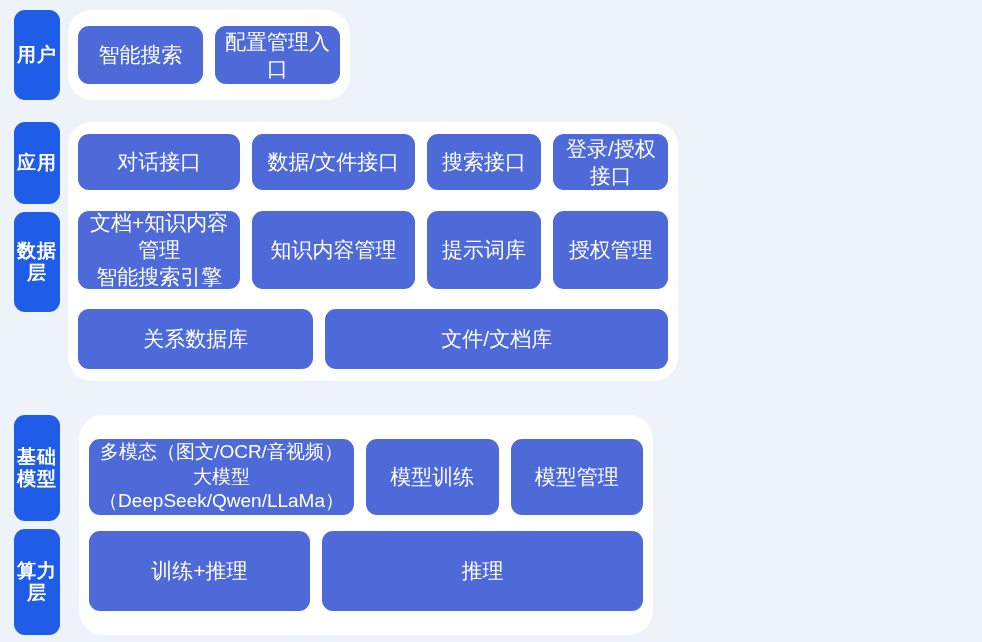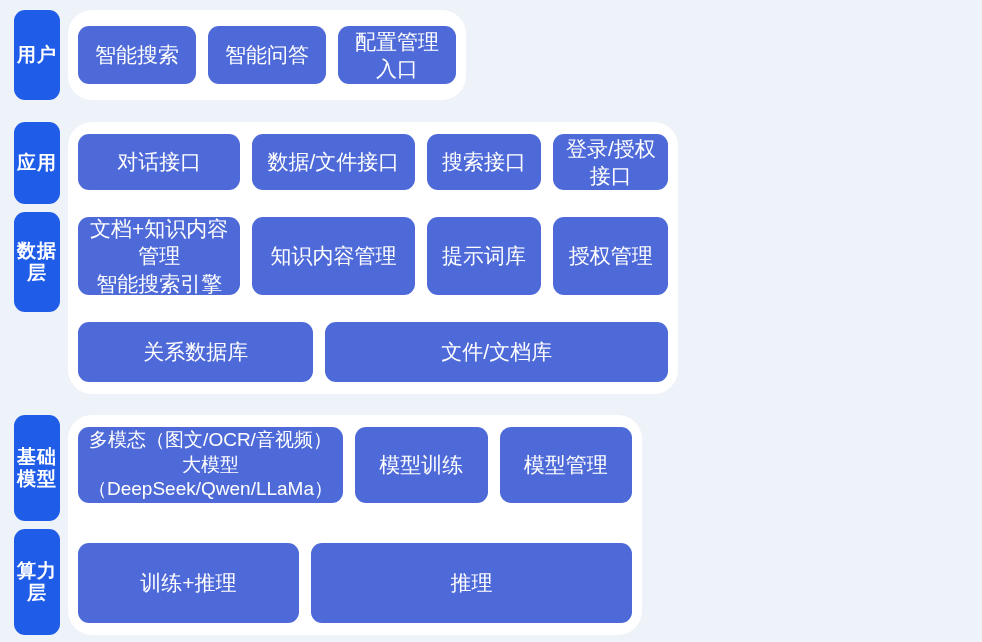--- a/index.html
+++ b/index.html
@@ -120,43 +120,43 @@
   
   #band-api {
     top: 122px;
     height: 272px;
   }
   #band-api .rail {
     padding: 0 0 0 14px;
     gap: 8px;
   }
   #band-api .card {
-    margin: 0 10px 0 0;
+    margin: 0 10px 13px 0;
     padding: 12px 10px;
     justify-content: space-between;
   }
   #band-api .rail-pill.p1 { height: 82px; }
   #band-api .rail-pill.p2 { height: 82px; }
   #band-api .rail-pill.p3 { height: 100px; }
   #band-api .row.r1 .node { height: 56px; }
   #band-api .row.r2 .node { height: 78px; }
   #band-api .row.r3 .node { height: 60px; }
 
   
   #band-model {
     top: 415px;
     height: 220px;
   }
   #band-model .rail {
     padding: 0 0 0 14px;
     gap: 8px;
   }
   #band-model .card {
-    margin: 0 10px 0 0;
-    padding: 12px 10px;
+    margin: 0 10px 0 11px;
+    padding: 24px 10px;
     justify-content: space-between;
   }
   #band-model .rail-pill.p1 { height: 106px; }
   #band-model .rail-pill.p2 { height: 106px; }
   #band-model .row.r1 .node { height: 76px; }
   #band-model .row.r2 .node { height: 80px; }
   .g2  { flex: 2 1 0; }
   .g3  { flex: 3 1 0; }
 </style>
 </head>
@@ -164,21 +164,20 @@
 
 <div class="diagram">
 
   <div class="band" id="band-user">
     <div class="rail">
       <div class="rail-pill">用户</div>
     </div>
     <div class="card">
       <div class="row r1">
         <div class="node g3">智能搜索</div>
-        <div class="node g3">智能问答</div>
         <div class="node g3">配置管理入口</div>
       </div>
     </div>
   </div>
 
   <div class="band" id="band-api">
     <div class="rail">
       <div class="rail-pill p2">应用</div>
       <div class="rail-pill p3">数据层</div>
     </div>

